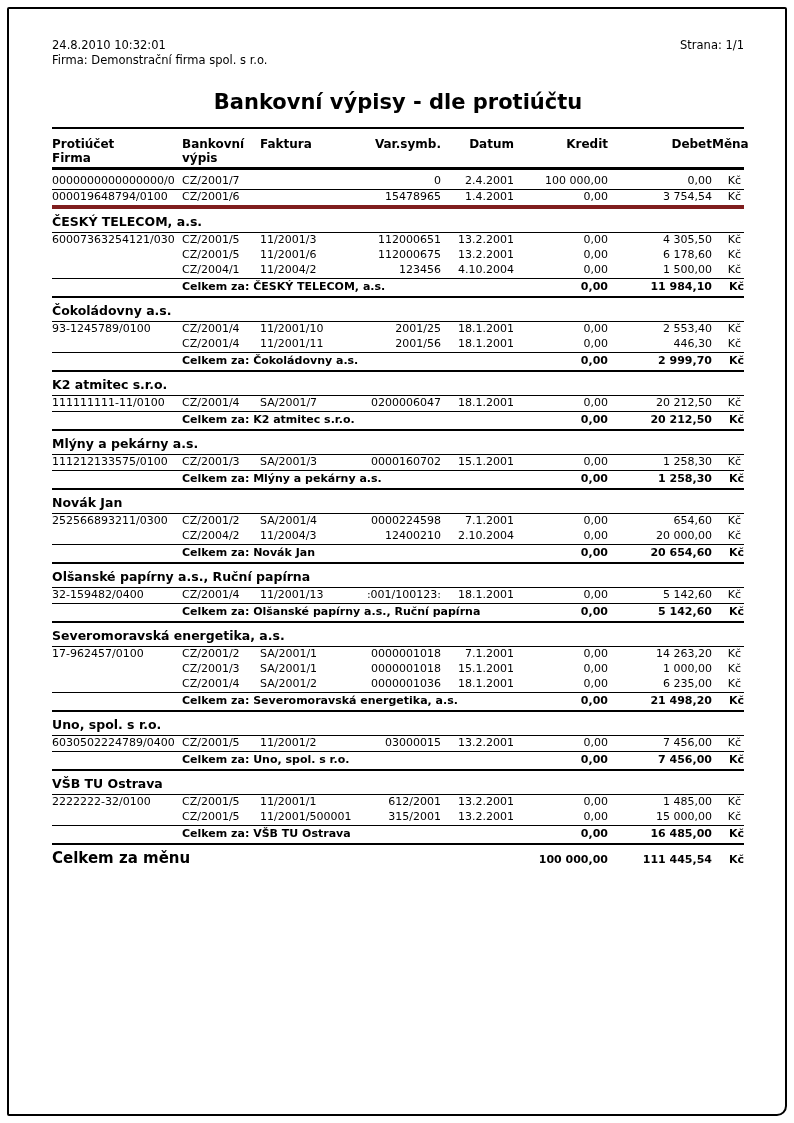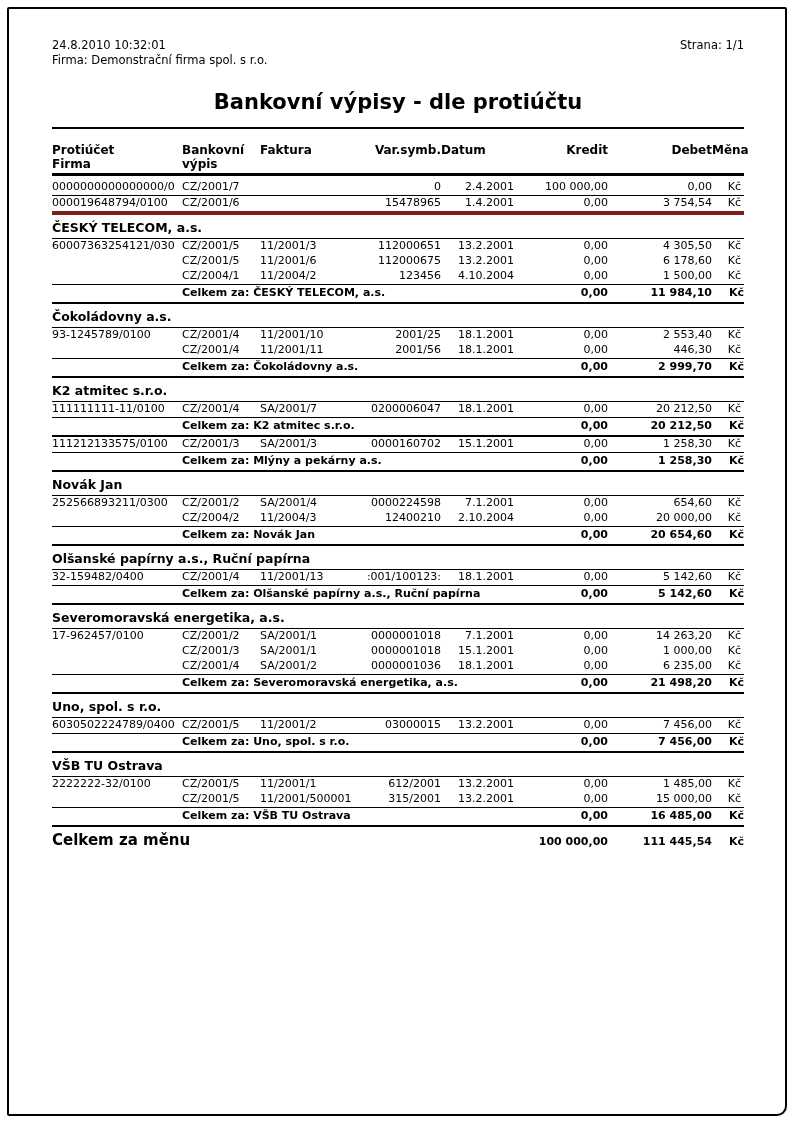--- a/index.html
+++ b/index.html
@@ -16,21 +16,21 @@
   .hdr{display:flex;justify-content:space-between;font-size:11.5px;line-height:15px;}
   .title{
     text-align:center;font-weight:bold;font-size:21px;
     margin-top:22px;
   }
   table.report{
     border-collapse:collapse;table-layout:fixed;width:692px;margin-top:13px;
   }
   th{
     border-top:2px solid #000;border-bottom:3px solid #000;
-    font-size:12px;line-height:14px;padding:14px 0 2px;
+    font-size:12px;line-height:14px;padding:8px 0 2px;
     vertical-align:top;font-weight:bold;
   }
   td{
     font-size:11px;line-height:12px;padding:1px 0 2px;
     white-space:nowrap;overflow:hidden;vertical-align:bottom;
   }
   tbody tr:first-child td{padding-top:5px;}
   tr.sep td{border-bottom:1px solid #000;}
   tr.thick td{border-bottom:4px solid #7f1d1d;}
   tr.gt td{
@@ -80,21 +80,21 @@
         <th class="al">
           <div>Bankovní</div>
           <div>výpis</div>
         </th>
         <th class="al">
           <div>Faktura</div>
         </th>
         <th class="ar">
           <div>Var.symb.</div>
         </th>
-        <th style="text-align:left">
+        <th style="text-align:right">
           <div>Datum</div>
         </th>
         <th class="ar">
           <div>Kredit</div>
         </th>
         <th class="ar">
           <div>Debet</div>
         </th>
         <th class="ar">
           <div>Měna</div>
@@ -204,20 +204,23 @@
           <td class="ar">0,00</td>
           <td class="ar">20 212,50</td>
           <td class="ar mena">Kč</td>
         </tr>
         <tr class="tot">
           <td class="al"></td>
           <td class="al" colspan="4">Celkem za: K2 atmitec s.r.o.</td>
           <td class="ar">0,00</td>
           <td class="ar">20 212,50</td>
           <td class="ar mena">Kč</td>
+        </tr>
+        <tr class="gt">
+          <td class="al" colspan="8">Mlýny a pekárny a.s.</td>
         </tr>
         <tr class="r sep">
           <td class="al">111212133575/0100</td>
           <td class="al">CZ/2001/3</td>
           <td class="al">SA/2001/3</td>
           <td class="ar">0000160702</td>
           <td class="ar">15.1.2001</td>
           <td class="ar">0,00</td>
           <td class="ar">1 258,30</td>
           <td class="ar mena">Kč</td>

